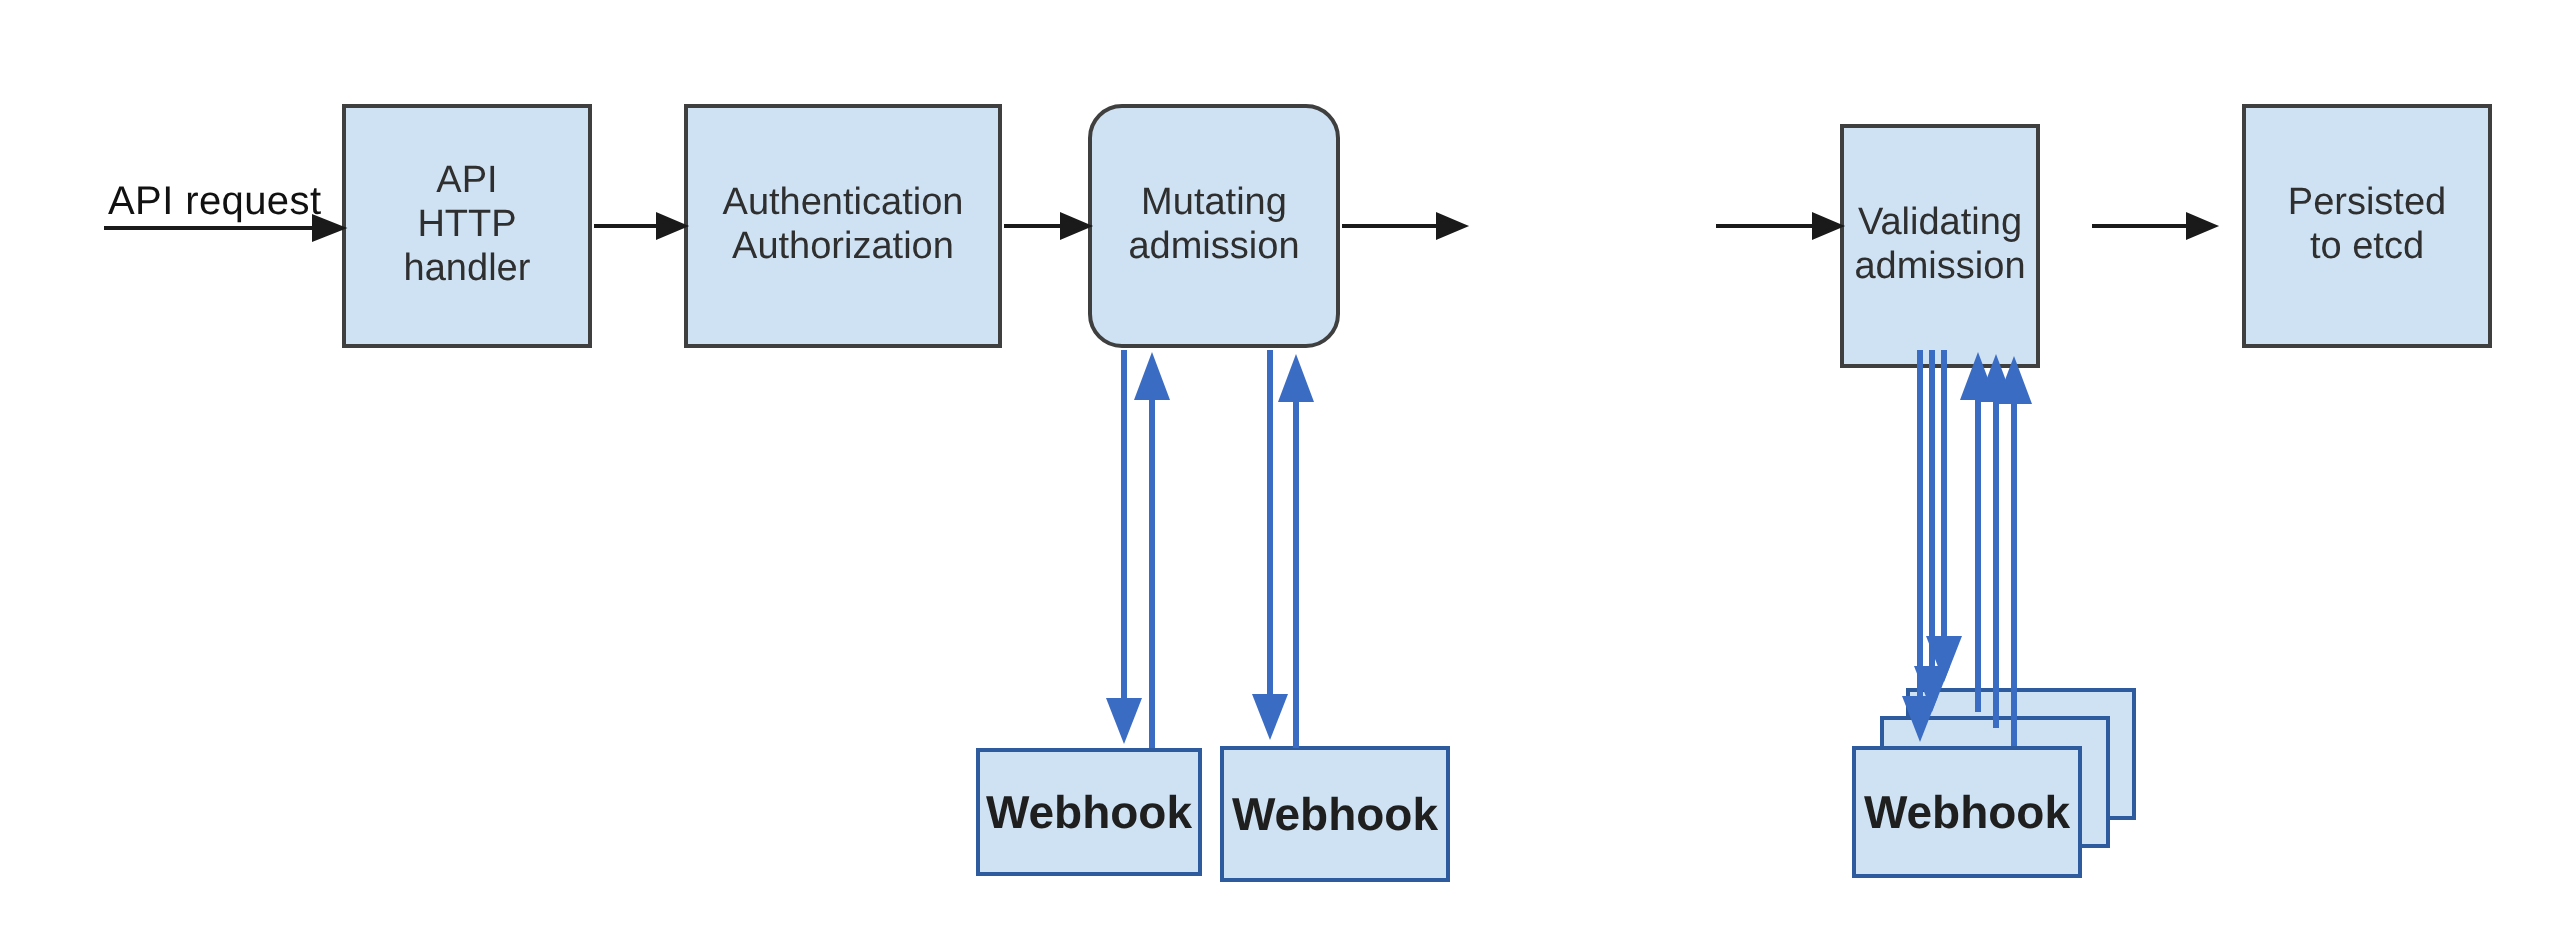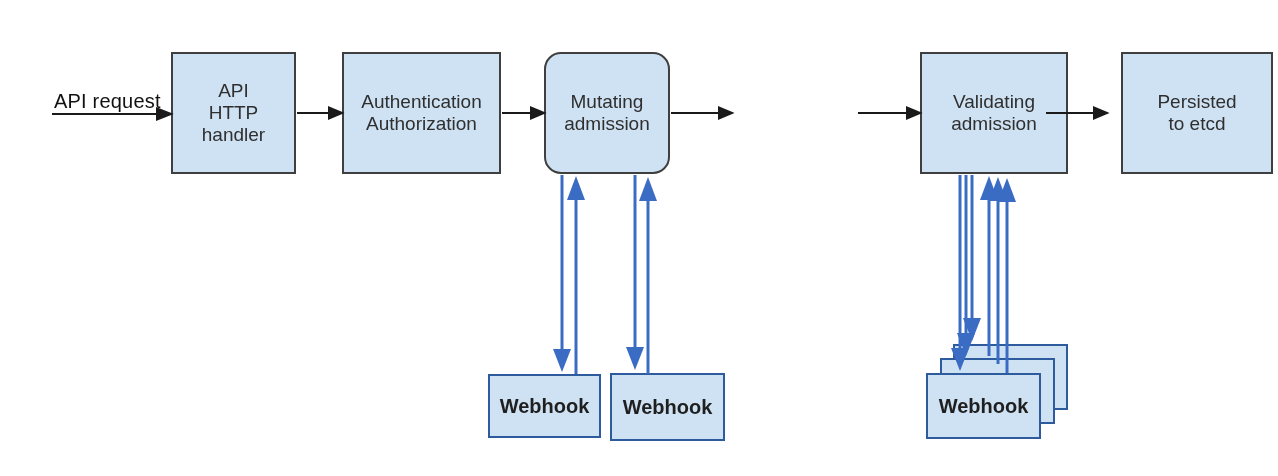--- a/index.html
+++ b/index.html
@@ -12,21 +12,21 @@
     position:absolute;box-sizing:border-box;
     background:#cfe2f3;border:2px solid #3f3f3f;
     display:flex;align-items:center;justify-content:center;text-align:center;
     color:#2f2f2f;font-size:19px;line-height:22px;
   }
   .node .lbl{white-space:pre-line;}
   .webhook{
     position:absolute;box-sizing:border-box;
     background:#cfe2f3;border:2px solid #2e5b9e;
     display:flex;align-items:center;justify-content:center;text-align:center;
-    color:#1f1f1f;font-size:20px;font-weight:700;
+    color:#1f1f1f;font-size:23px;font-weight:700;
   }
   .api-request{
     position:absolute;left:44px;top:90px;
     font-size:20px;color:#111;letter-spacing:0.2px;
   }
   svg.arrows{position:absolute;left:0;top:0;pointer-events:none;}
 </style>
 </head>
 <body>
 
@@ -40,25 +40,25 @@
   </div>
   <div class="node" style="left:161px;top:52px;width:125px;height:122px;">
     <span class="lbl">API
 HTTP
 handler</span>
   </div>
   <div class="node" style="left:534px;top:52px;width:126px;height:122px;border-radius:17px;">
     <span class="lbl">Mutating
 admission</span>
   </div>
-  <div class="node" style="left:910px;top:52px;width:148px;height:122px;">
+  <div class="node" style="left:910px;top:62px;width:100px;height:122px;">
     <span class="lbl">Validating
 admission</span>
   </div>
-  <div class="node" style="left:1111px;top:52px;width:152px;height:122px;justify-content:center;">
+  <div class="node" style="left:1111px;top:52px;width:125px;height:122px;justify-content:center;">
     <span class="lbl">Persisted
 to etcd</span>
   </div>
 
   <div class="webhook" style="left:478px;top:374px;width:113px;height:64px;">
     <span>Webhook</span>
   </div>
   <div class="webhook" style="left:600px;top:373px;width:115px;height:68px;">
     <span>Webhook</span>
   </div>

